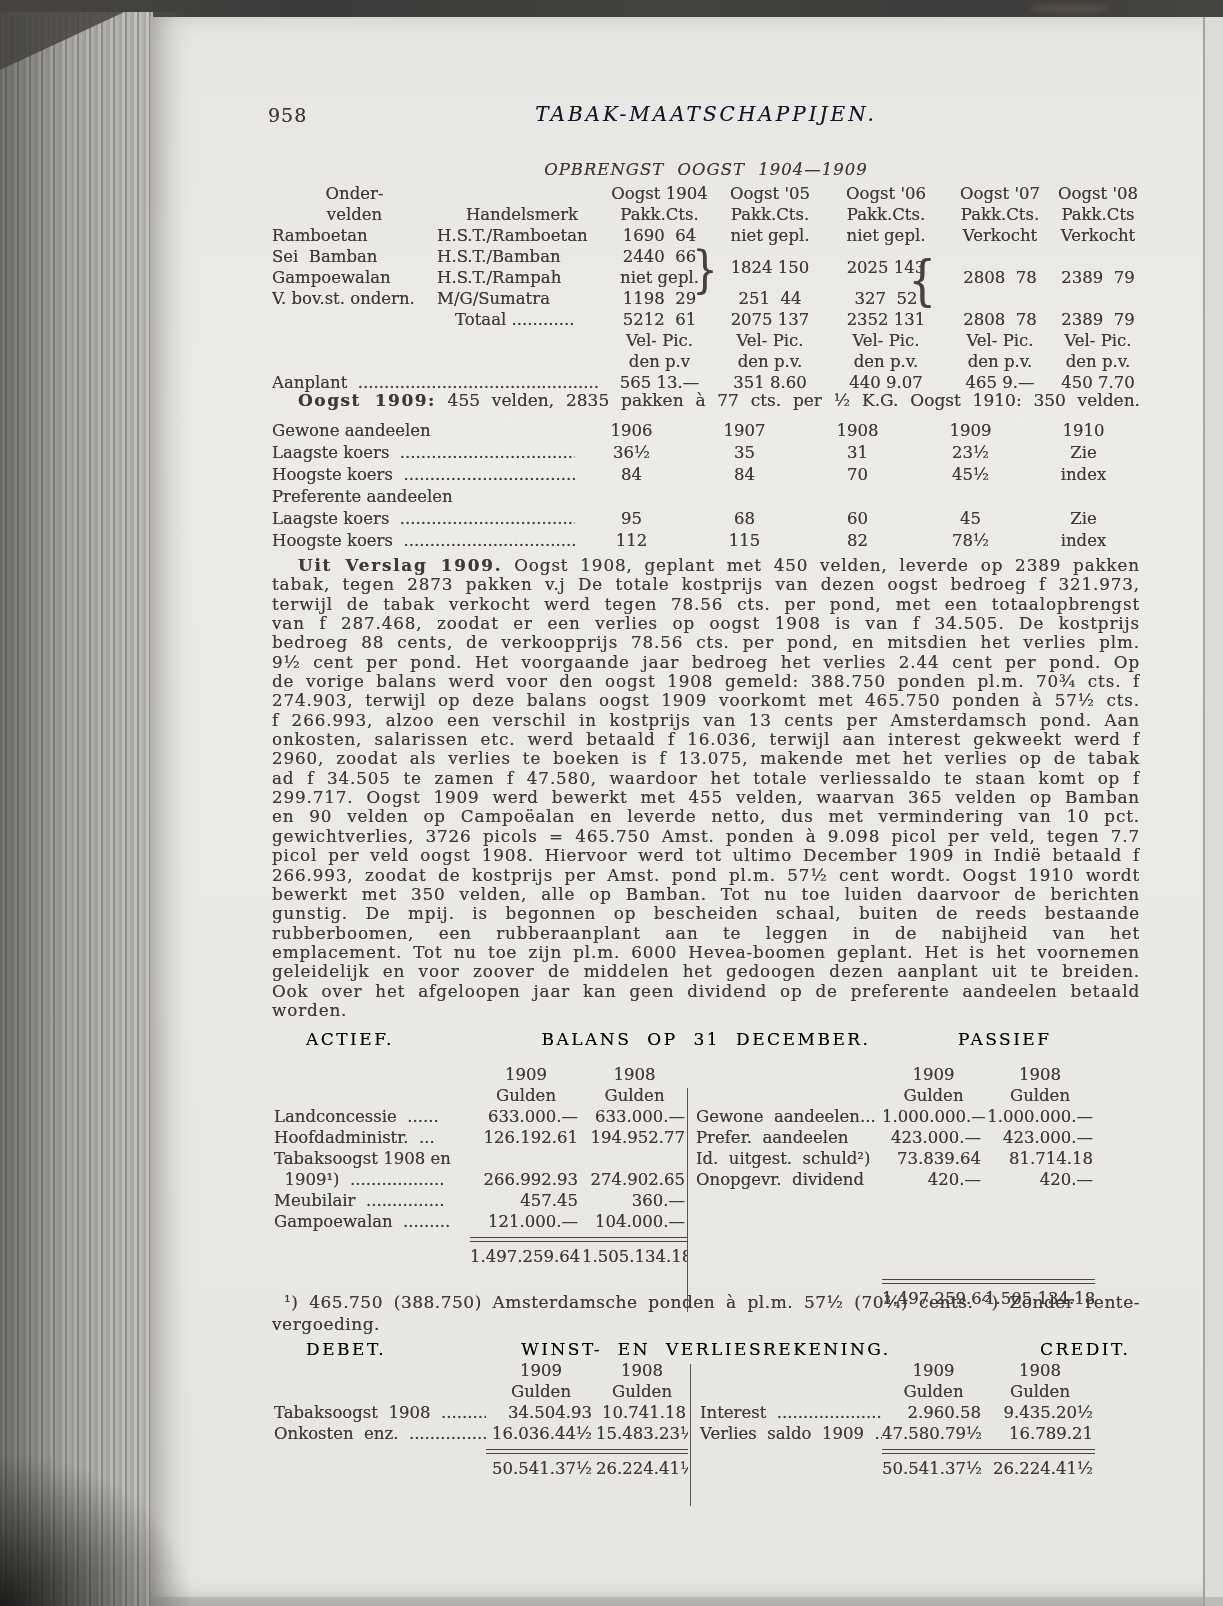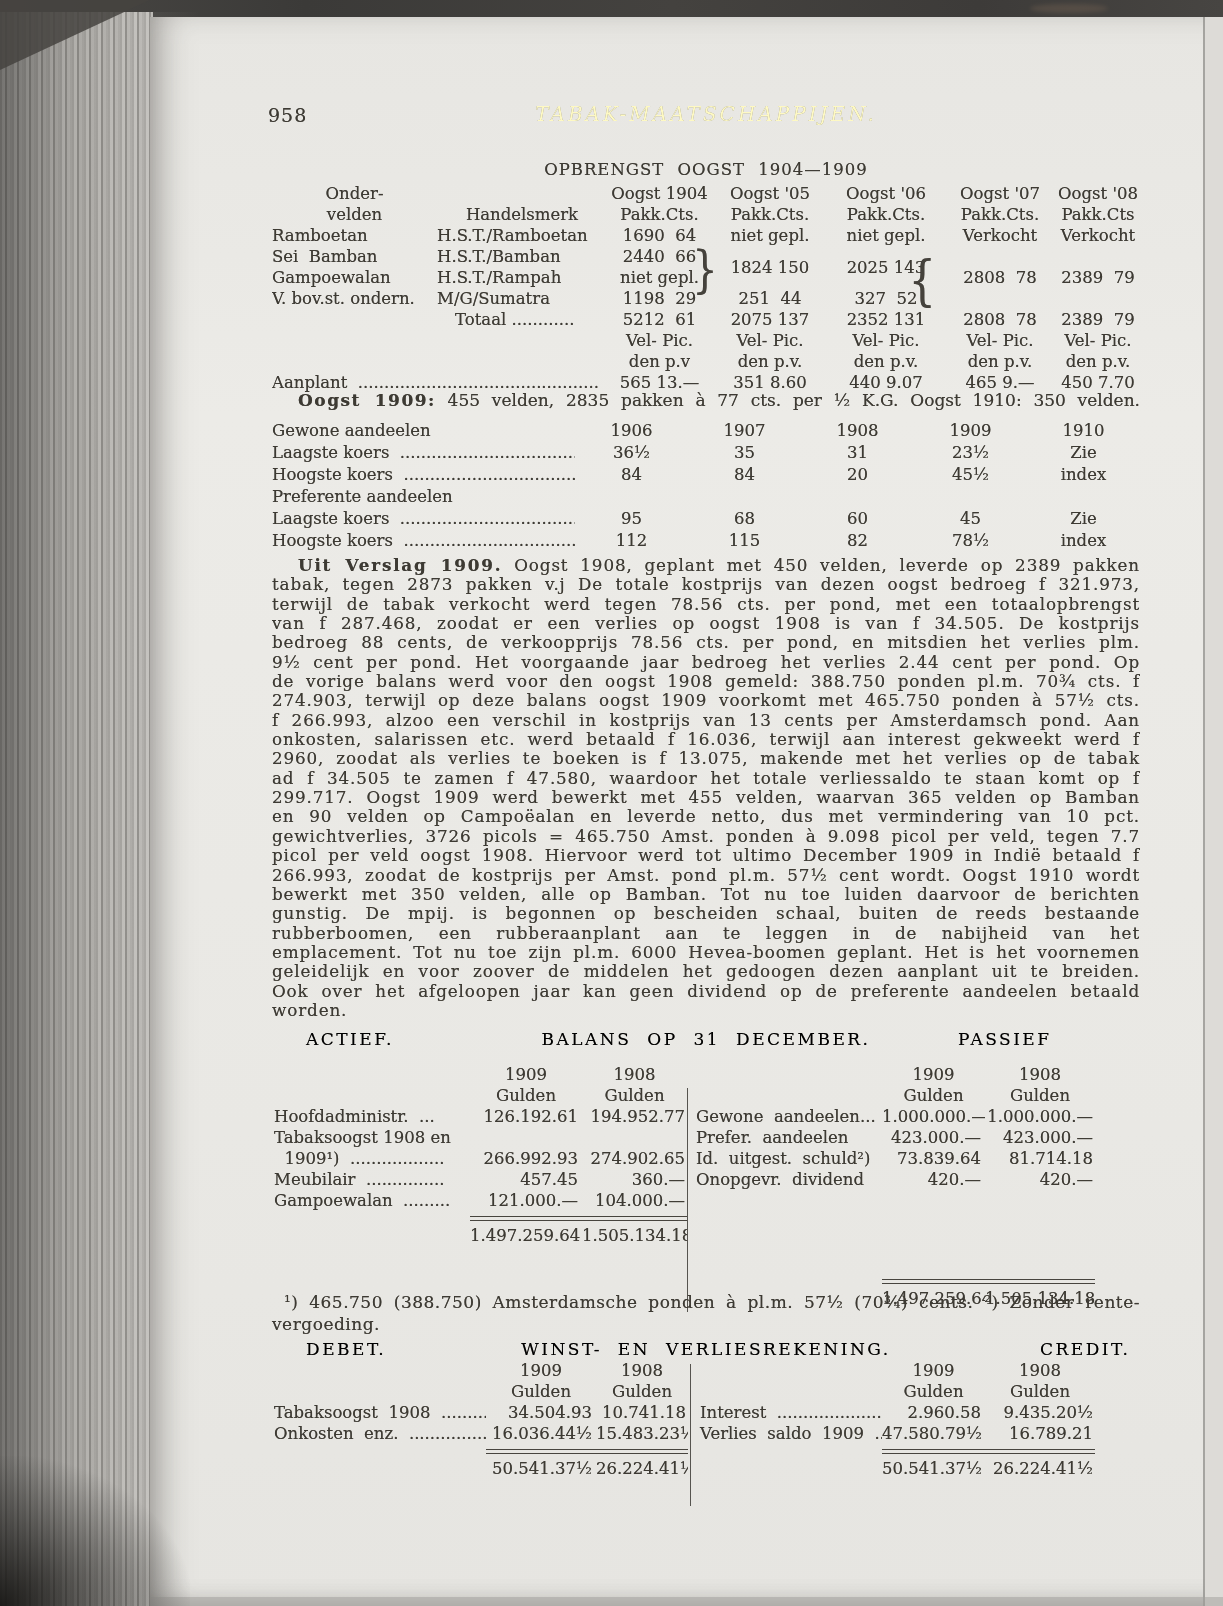--- a/index.html
+++ b/index.html
@@ -34,22 +34,22 @@
   .ink{text-shadow:0 0 .5px rgba(61,58,52,.65);}
   table{border-collapse:collapse;table-layout:fixed;}
   td{padding:0;height:21px;white-space:pre;overflow:hidden;font-size:16.5px;vertical-align:middle;}
   .num{text-align:center;}
   .lft{text-align:left;}
   .val{text-align:right;padding-right:4px;}
   .val2{text-align:right;padding-right:2px;}
   .mid{vertical-align:middle;text-align:center;}
 
   .pagenum{top:104px;left:268px;font-size:19px;letter-spacing:1px;}
-  .runtitle{top:102px;left:272px;width:868px;text-align:center;font-style:italic;font-size:20px;letter-spacing:3px;color:#fef9c3;}
-  .optitle{top:160px;left:272px;width:868px;text-align:center;font-size:16.5px;letter-spacing:1px;word-spacing:7px;}
+  .runtitle{top:102px;left:272px;width:868px;text-align:center;font-style:italic;font-size:20px;letter-spacing:3px;color:#0f172a;}
+  .optitle{top:160px;left:272px;width:868px;text-align:center;font-size:16.5px;letter-spacing:1px;word-spacing:7px;font-style:italic;}
 
   .t1{position:absolute;top:183px;left:272px;width:868px;}
   .brace{position:absolute;color:#45423c;transform:scaleX(.8);}
   .brace-l{left:689px;top:241px;font-size:50px;}
   .brace-r{left:905px;top:249px;font-size:54px;}
 
   .tk{position:absolute;top:419px;left:272px;width:868px;}
   .tk td{height:22px;}
 
   .oogstline{top:390px;left:272px;width:868px;font-size:17px;text-align:justify;text-align-last:justify;padding-left:0;}
@@ -218,21 +218,21 @@
     <td class="num">36½</td>
     <td class="num">35</td>
     <td class="num">31</td>
     <td class="num">23½</td>
     <td class="num">Zie</td>
   </tr>
   <tr>
     <td class="lft">Hoogste koers  ..........................................</td>
     <td class="num">84</td>
     <td class="num">84</td>
-    <td class="num">20</td>
+    <td class="num">70</td>
     <td class="num">45½</td>
     <td class="num">index</td>
   </tr>
   <tr>
     <td class="lft">Preferente aandeelen</td>
     <td></td>
         <td></td>
         <td></td>
         <td></td>
         <td></td>
@@ -271,20 +271,25 @@
   <tbody>
       <tr>
         <td></td>
         <td class="num">1909</td>
         <td class="num">1908</td>
       </tr>
   <tr>
         <td></td>
         <td class="num">Gulden</td>
         <td class="num">Gulden</td>
+      </tr>
+  <tr>
+        <td class="lft">Landconcessie  ......</td>
+        <td class="val">633.000.—</td>
+        <td class="val2">633.000.—</td>
       </tr>
   <tr>
         <td class="lft">Hoofdadministr.  ...</td>
         <td class="val">126.192.61</td>
         <td class="val2">194.952.77</td>
       </tr>
   <tr>
         <td class="lft">Tabaksoogst 1908 en</td>
         <td></td>
         <td></td>

